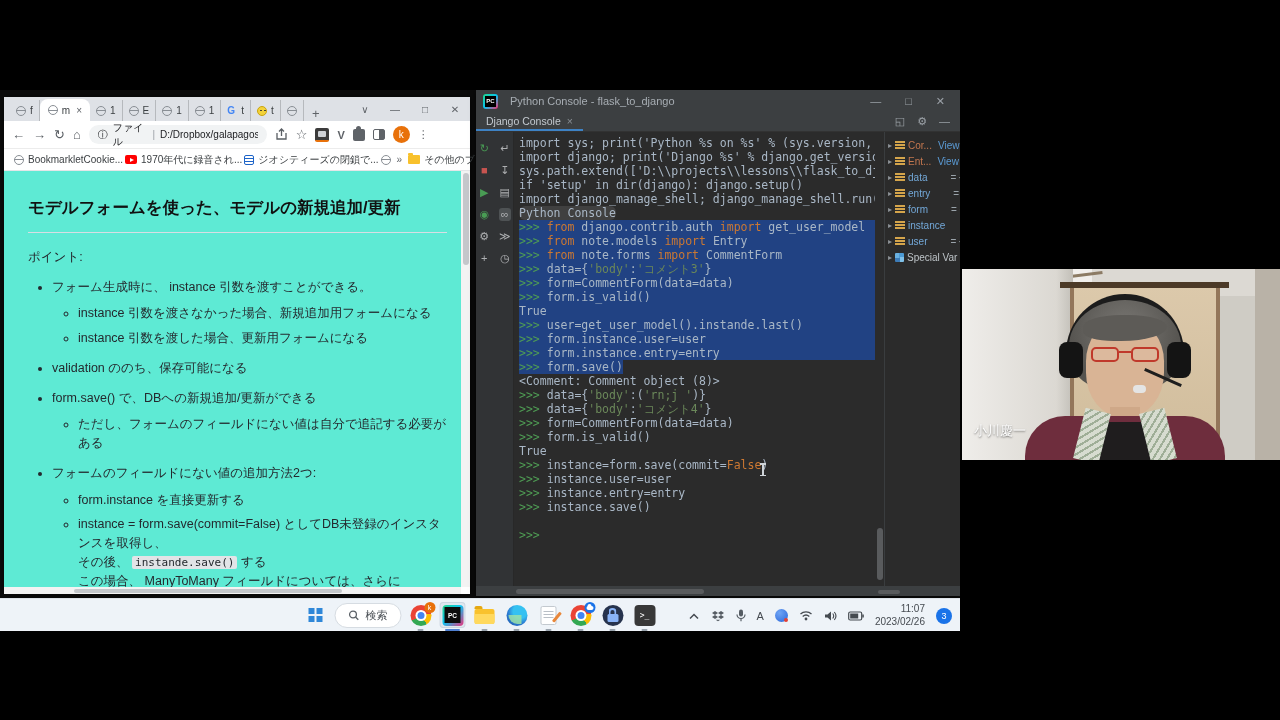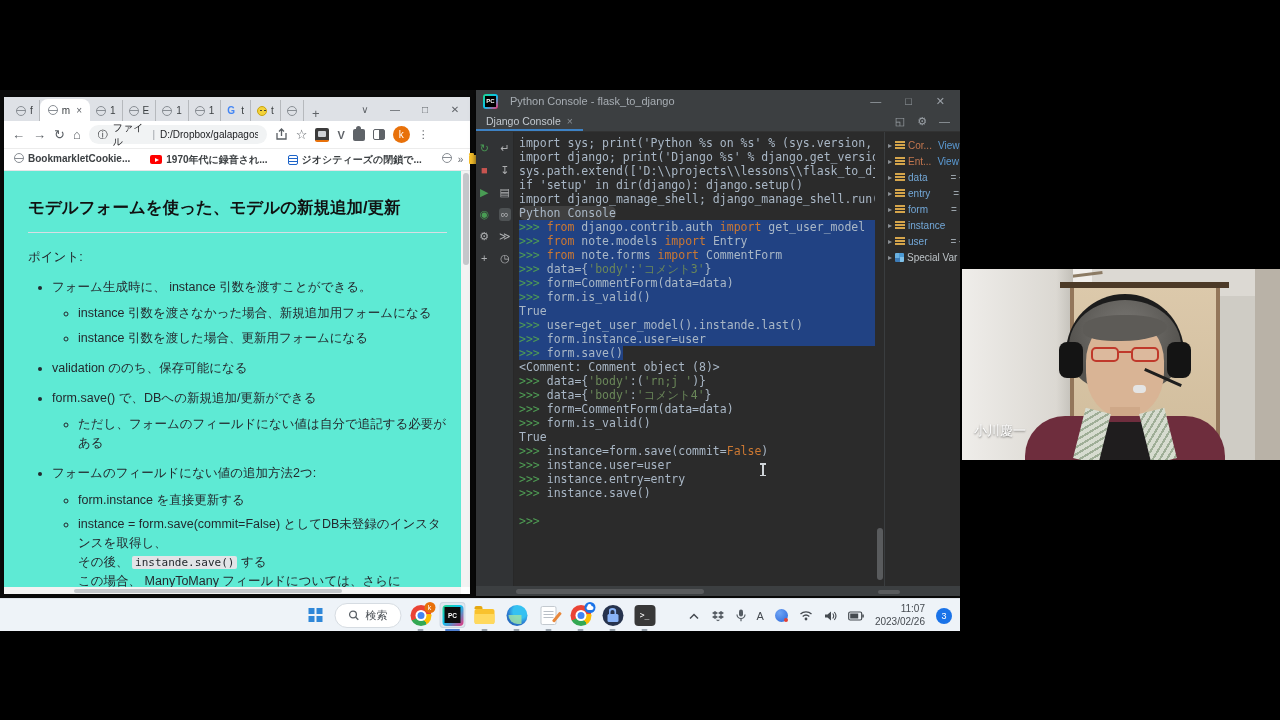--- a/index.html
+++ b/index.html
@@ -247,21 +247,21 @@
           </svg>
         <span class="nav-ico">☆</span>
         <span class="ext-shot"></span>
         <span class="ext-v">V</span>
         <span class="ext-puzzle"></span>
         <span class="ico-panel"></span>
         <span class="avatar">k</span>
         <span class="kebab">⋮</span>
       </div>
       <div class="bw-bm">
-        <span id="bookmarks" style="display:flex;gap:20px;align-items:flex-start;font-weight:bold;">
+        <span id="bookmarks" style="display:flex;gap:2px;align-items:center;">
             <span class="bm-item">
               <span class="fav fav-globe"></span>
               <span>BookmarkletCookie...</span>
             </span>
             <span class="bm-item">
               <span class="bm-yt"></span>
               <span>1970年代に録音され...</span>
             </span>
             <span class="bm-item">
               <span class="bm-tr"></span>
@@ -379,20 +379,21 @@
               <div class="cline"><span class="hl-span"><span class="seg p">Python Console</span></span></div>
               <div class="cline sel"><span class="prompt">&gt;&gt;&gt; </span><span class="seg kw">from</span><span class="seg p"> django.contrib.auth </span><span class="seg kw">import</span><span class="seg p"> get_user_model</span></div>
               <div class="cline sel"><span class="prompt">&gt;&gt;&gt; </span><span class="seg kw">from</span><span class="seg p"> note.models </span><span class="seg kw">import</span><span class="seg p"> Entry</span></div>
               <div class="cline sel"><span class="prompt">&gt;&gt;&gt; </span><span class="seg kw">from</span><span class="seg p"> note.forms </span><span class="seg kw">import</span><span class="seg p"> CommentForm</span></div>
               <div class="cline sel"><span class="prompt">&gt;&gt;&gt; </span><span class="seg p">data={</span><span class="seg str">'body'</span><span class="seg p">:</span><span class="seg str">'コメント3'</span><span class="seg p">}</span></div>
               <div class="cline sel"><span class="prompt">&gt;&gt;&gt; </span><span class="seg p">form=CommentForm(data=data)</span></div>
               <div class="cline sel"><span class="prompt">&gt;&gt;&gt; </span><span class="seg p">form.is_valid()</span></div>
               <div class="cline sel"><span class="seg p">True</span></div>
               <div class="cline sel"><span class="prompt">&gt;&gt;&gt; </span><span class="seg p">user=get_user_model().instande.last()</span></div>
               <div class="cline sel"><span class="prompt">&gt;&gt;&gt; </span><span class="seg p">form.instance.user=user</span></div>
+              <div class="cline sel"><span class="prompt">&gt;&gt;&gt; </span><span class="seg p">form.instance.entry=entry</span></div>
               <div class="cline"><span class="sel-span"><span class="prompt">&gt;&gt;&gt; </span><span class="seg p">form.save()</span></span></div>
               <div class="cline"><span class="seg p">&lt;Comment: Comment object (8)&gt;</span></div>
               <div class="cline"><span class="prompt">&gt;&gt;&gt; </span><span class="seg p">data={</span><span class="seg str">'body'</span><span class="seg p">:(</span><span class="seg str">'rn;j '</span><span class="seg p">)}</span></div>
               <div class="cline"><span class="prompt">&gt;&gt;&gt; </span><span class="seg p">data={</span><span class="seg str">'body'</span><span class="seg p">:</span><span class="seg str">'コメント4'</span><span class="seg p">}</span></div>
               <div class="cline"><span class="prompt">&gt;&gt;&gt; </span><span class="seg p">form=CommentForm(data=data)</span></div>
               <div class="cline"><span class="prompt">&gt;&gt;&gt; </span><span class="seg p">form.is_valid()</span></div>
               <div class="cline"><span class="seg p">True</span></div>
               <div class="cline"><span class="prompt">&gt;&gt;&gt; </span><span class="seg p">instance=form.save(commit=</span><span class="seg kw">False</span><span class="seg p">)</span></div>
               <div class="cline"><span class="prompt">&gt;&gt;&gt; </span><span class="seg p">instance.user=user</span></div>
               <div class="cline"><span class="prompt">&gt;&gt;&gt; </span><span class="seg p">instance.entry=entry</span></div>

